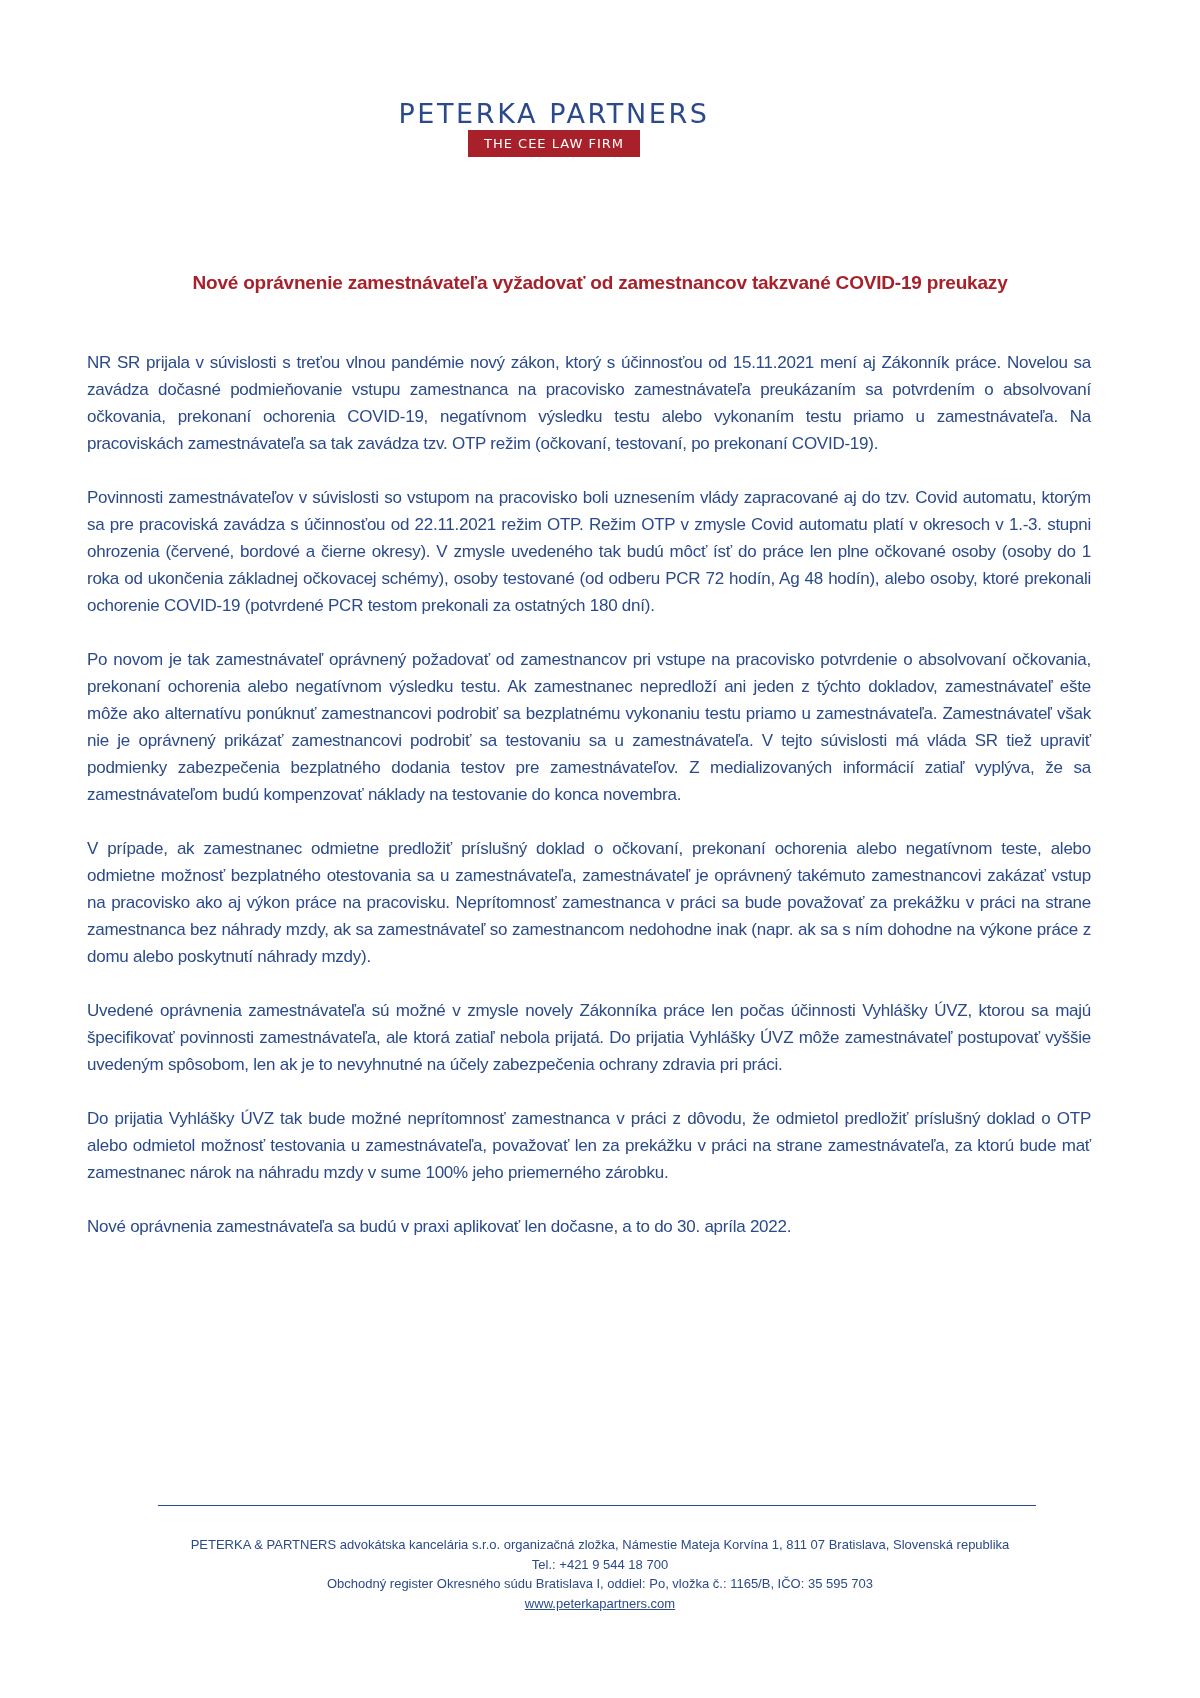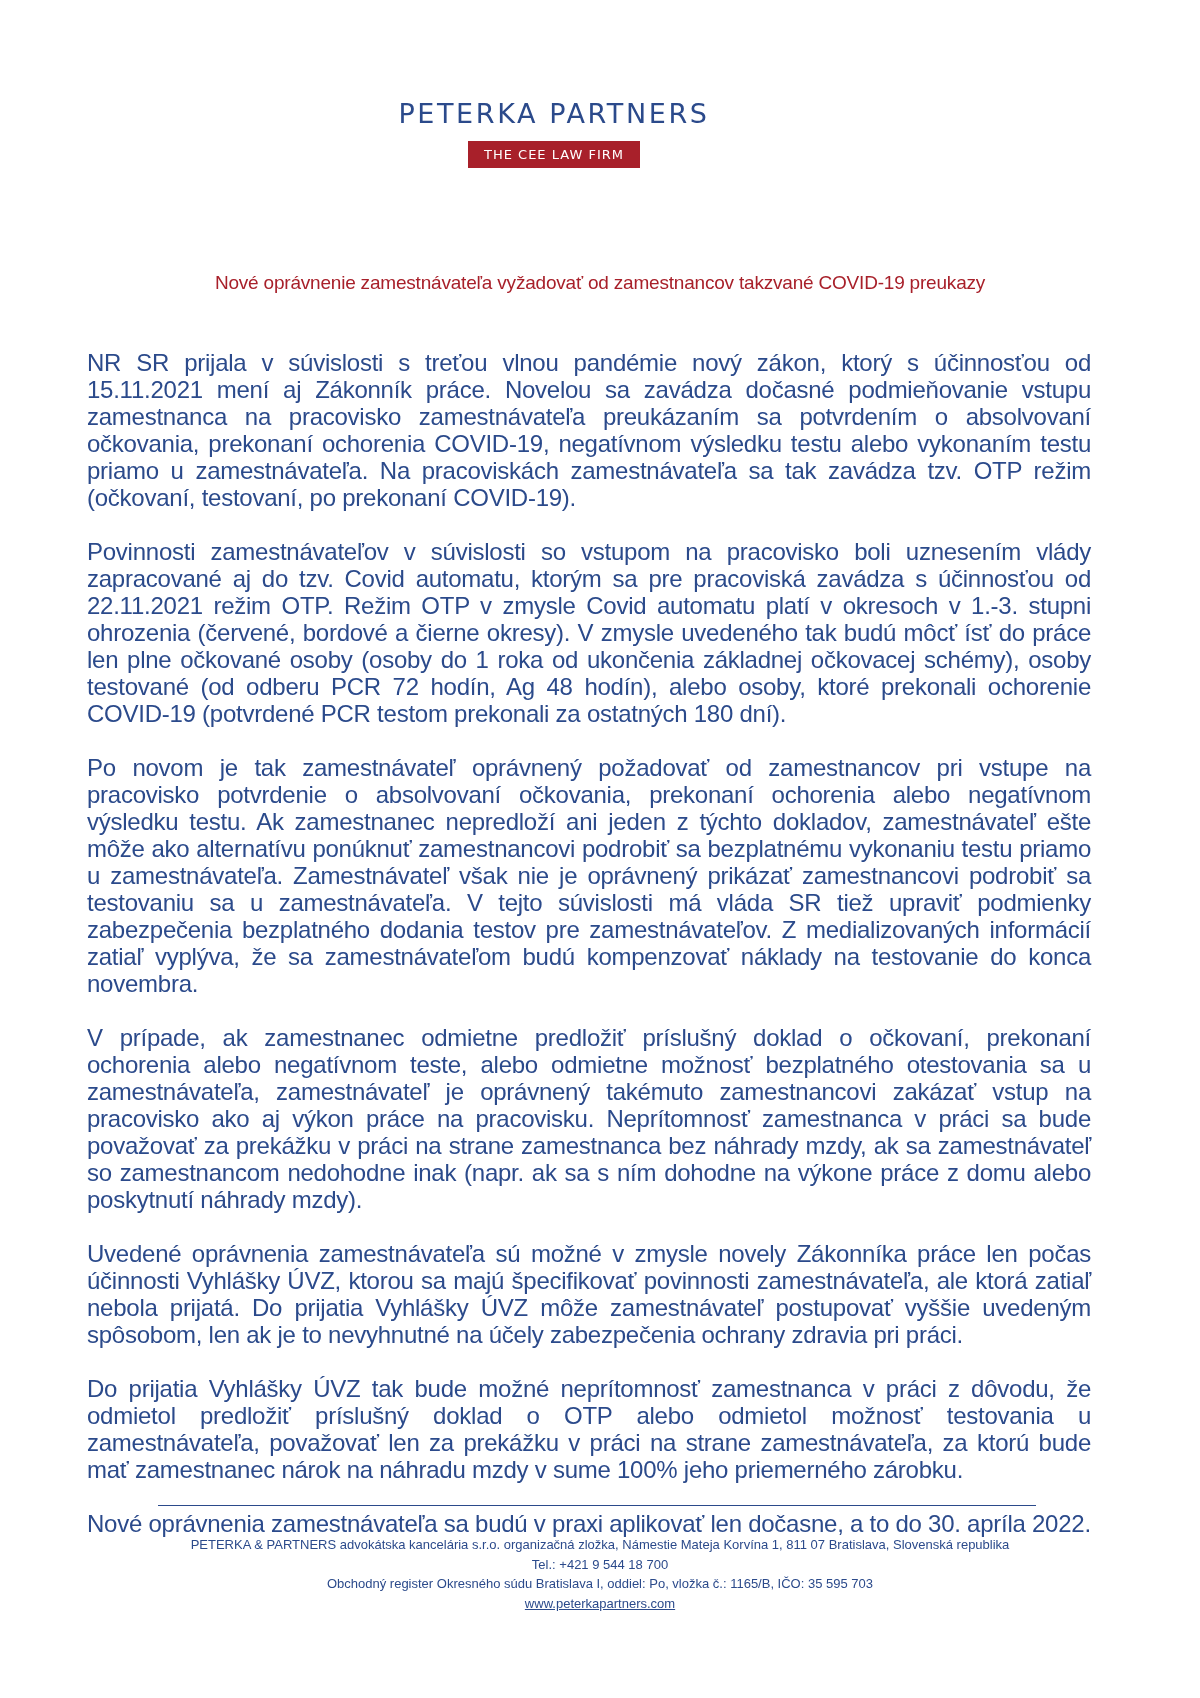--- a/index.html
+++ b/index.html
@@ -25,51 +25,51 @@
     .logo-name {
       font-family: "DejaVu Sans", sans-serif;
       font-size: 27px;
       letter-spacing: 2.6px;
       color: #2b4a8b;
       font-weight: normal;
       line-height: 32px;
     }
     .logo-tag {
       display: inline-block;
-      margin-top: 11px;
+      margin-top: 0;
       width: 172px;
       height: 27px;
       line-height: 27px;
       background: #a8202a;
       color: #ffffff;
       font-family: "DejaVu Sans", sans-serif;
       font-size: 13px;
       letter-spacing: 1px;
       text-align: center;
     }
     .title {
       position: absolute;
       top: 272px;
       left: 0;
       width: 1200px;
       text-align: center;
       color: #a8202a;
-      font-weight: normal;
+      font-weight: bold;
       font-size: 19px;
       letter-spacing: -0.2px;
     }
     .body-text {
       position: absolute;
       left: 87px;
       top: 349px;
       width: 1004px;
     }
     .body-text p {
       margin: 0 0 27px 0;
-      font-size: 24px;
+      font-size: 17px;
       line-height: 27px;
       text-align: justify;
       color: #2b4a8b;
       letter-spacing: -0.25px;
     }
     .footer-rule {
       position: absolute;
       left: 158px;
       top: 1505px;
       width: 878px;

